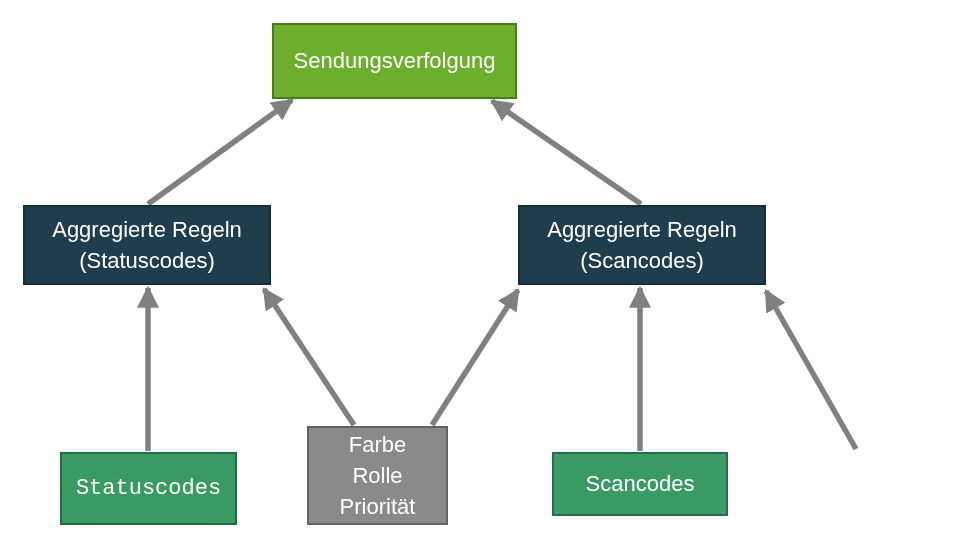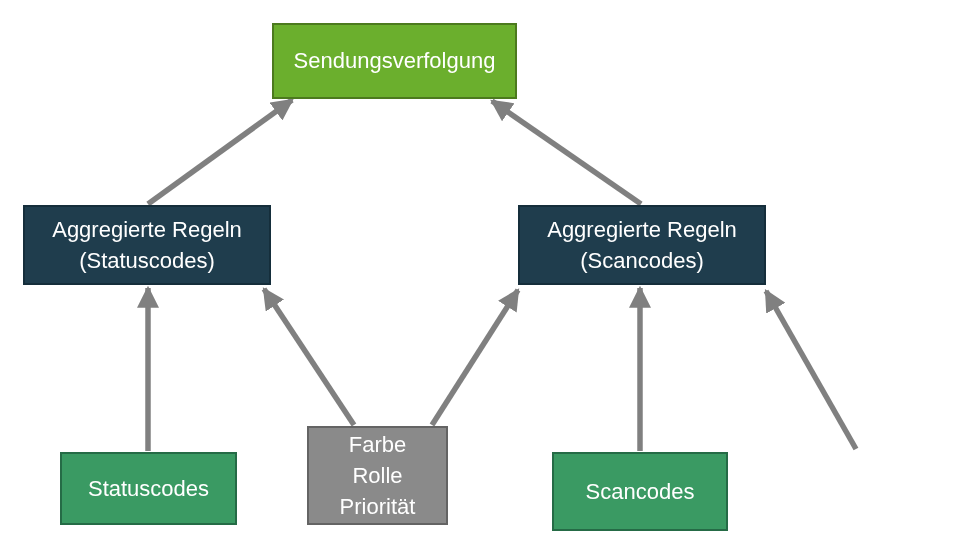--- a/index.html
+++ b/index.html
@@ -45,23 +45,23 @@
     text-align: center;
   }
   .c-bright-green { background: var(--bright-green-fill, #6BAF2D); border-color: var(--bright-green-border, #4C7A1E); }
   .c-dark-teal   { background: var(--dark-teal-fill, #1F3D4D);   border-color: var(--dark-teal-border, #152E3B); }
   .c-sea-green   { background: var(--sea-green-fill, #3A9A63);   border-color: var(--sea-green-border, #256B46); }
   .c-gray        { background: var(--gray-fill, #8A8A8A);        border-color: var(--gray-border, #646464); }
 
   .n-sendungsverfolgung { left: 272px; top: 23px;  width: 245px; height: 76px; }
   .n-agg-statuscodes    { left: 23px;  top: 205px; width: 248px; height: 80px; }
   .n-agg-scancodes      { left: 518px; top: 205px; width: 248px; height: 80px; }
-  .n-statuscodes        { left: 60px;  top: 452px; width: 177px; height: 73px; }
+  .n-statuscodes        { left: 60px;  top: 452px; width: 177px; height: 73px; font-family: Liberation Mono, monospace; }
   .n-attributes         { left: 307px; top: 426px; width: 141px; height: 99px; }
-  .n-scancodes          { left: 552px; top: 452px; width: 176px; height: 79px; }
+  .n-scancodes          { left: 552px; top: 452px; width: 176px; height: 64px; }
   .n-messpunkte         { left: 775px; top: 452px; width: 178px; height: 72px; }
 </style>
 </head>
 <body>
 
 <div class="canvas">
 
   <svg id="edges-svg" class="edges-layer" width="980" height="553" viewBox="0 0 980 553" xmlns="http://www.w3.org/2000/svg">
     <defs>
       <marker id="arrowhead" viewBox="0 0 10 10" refX="9" refY="5" markerWidth="4" markerHeight="4" orient="auto-start-reverse" markerUnits="strokeWidth">

